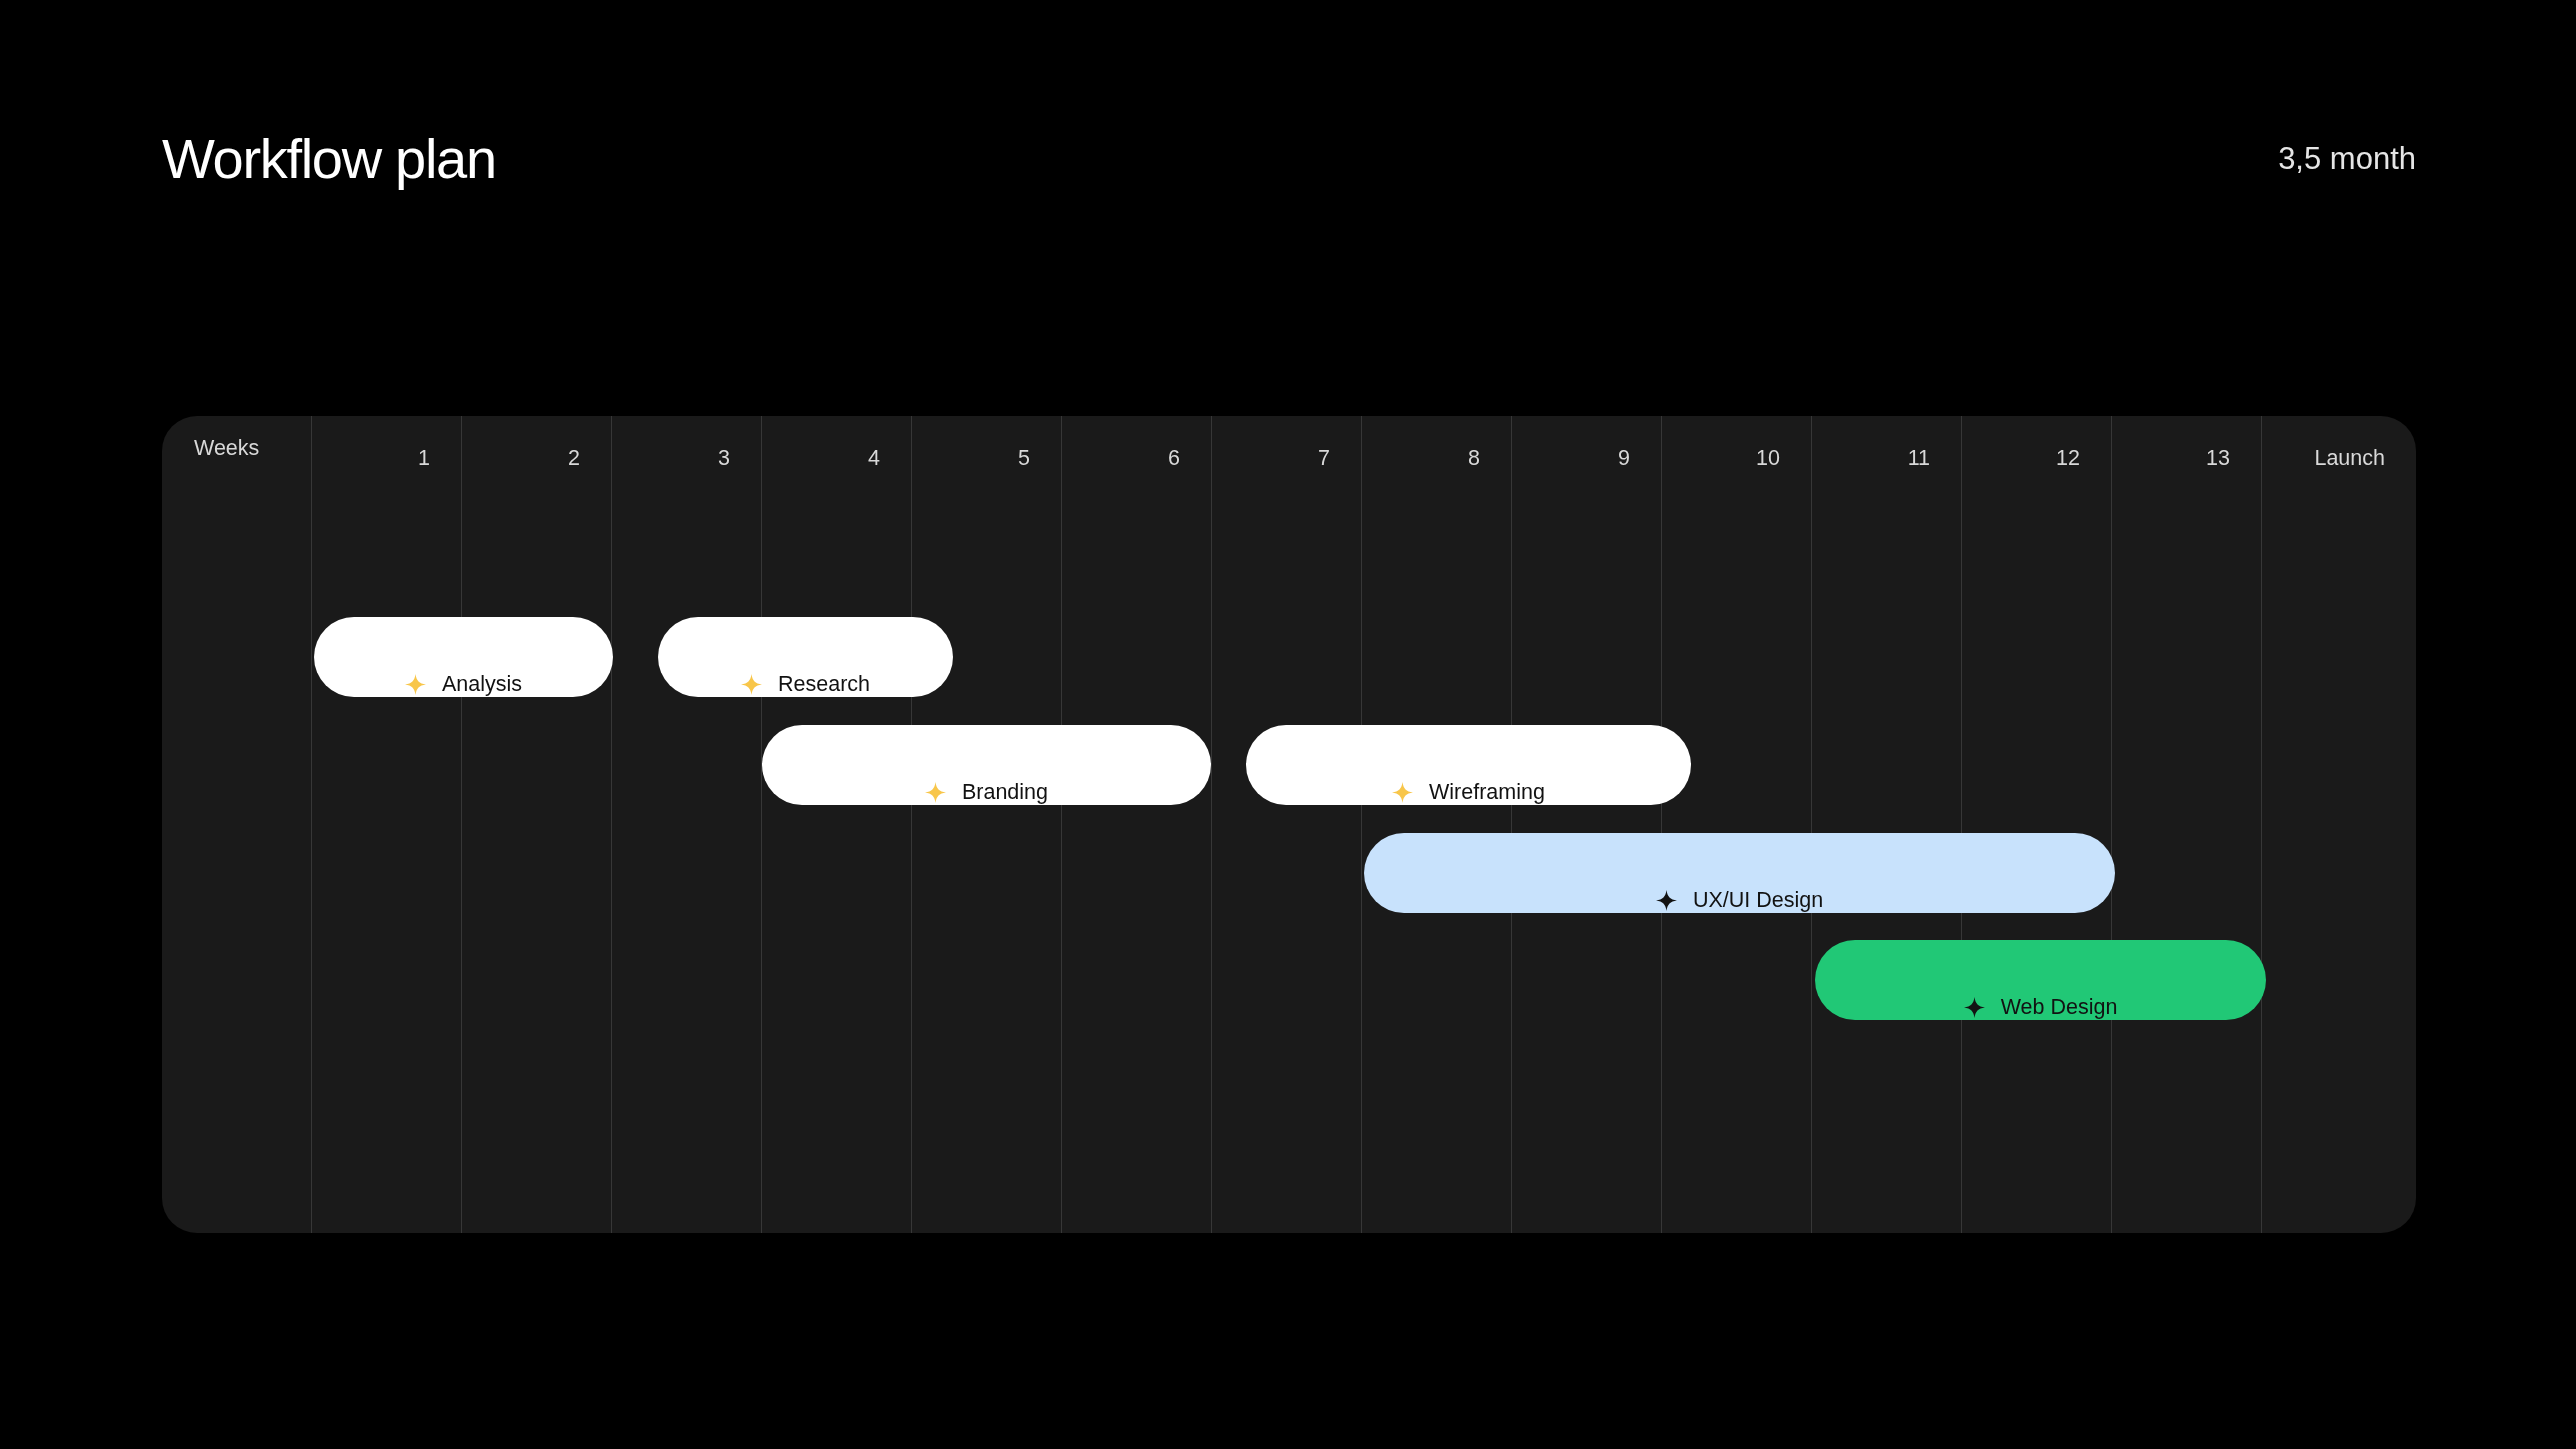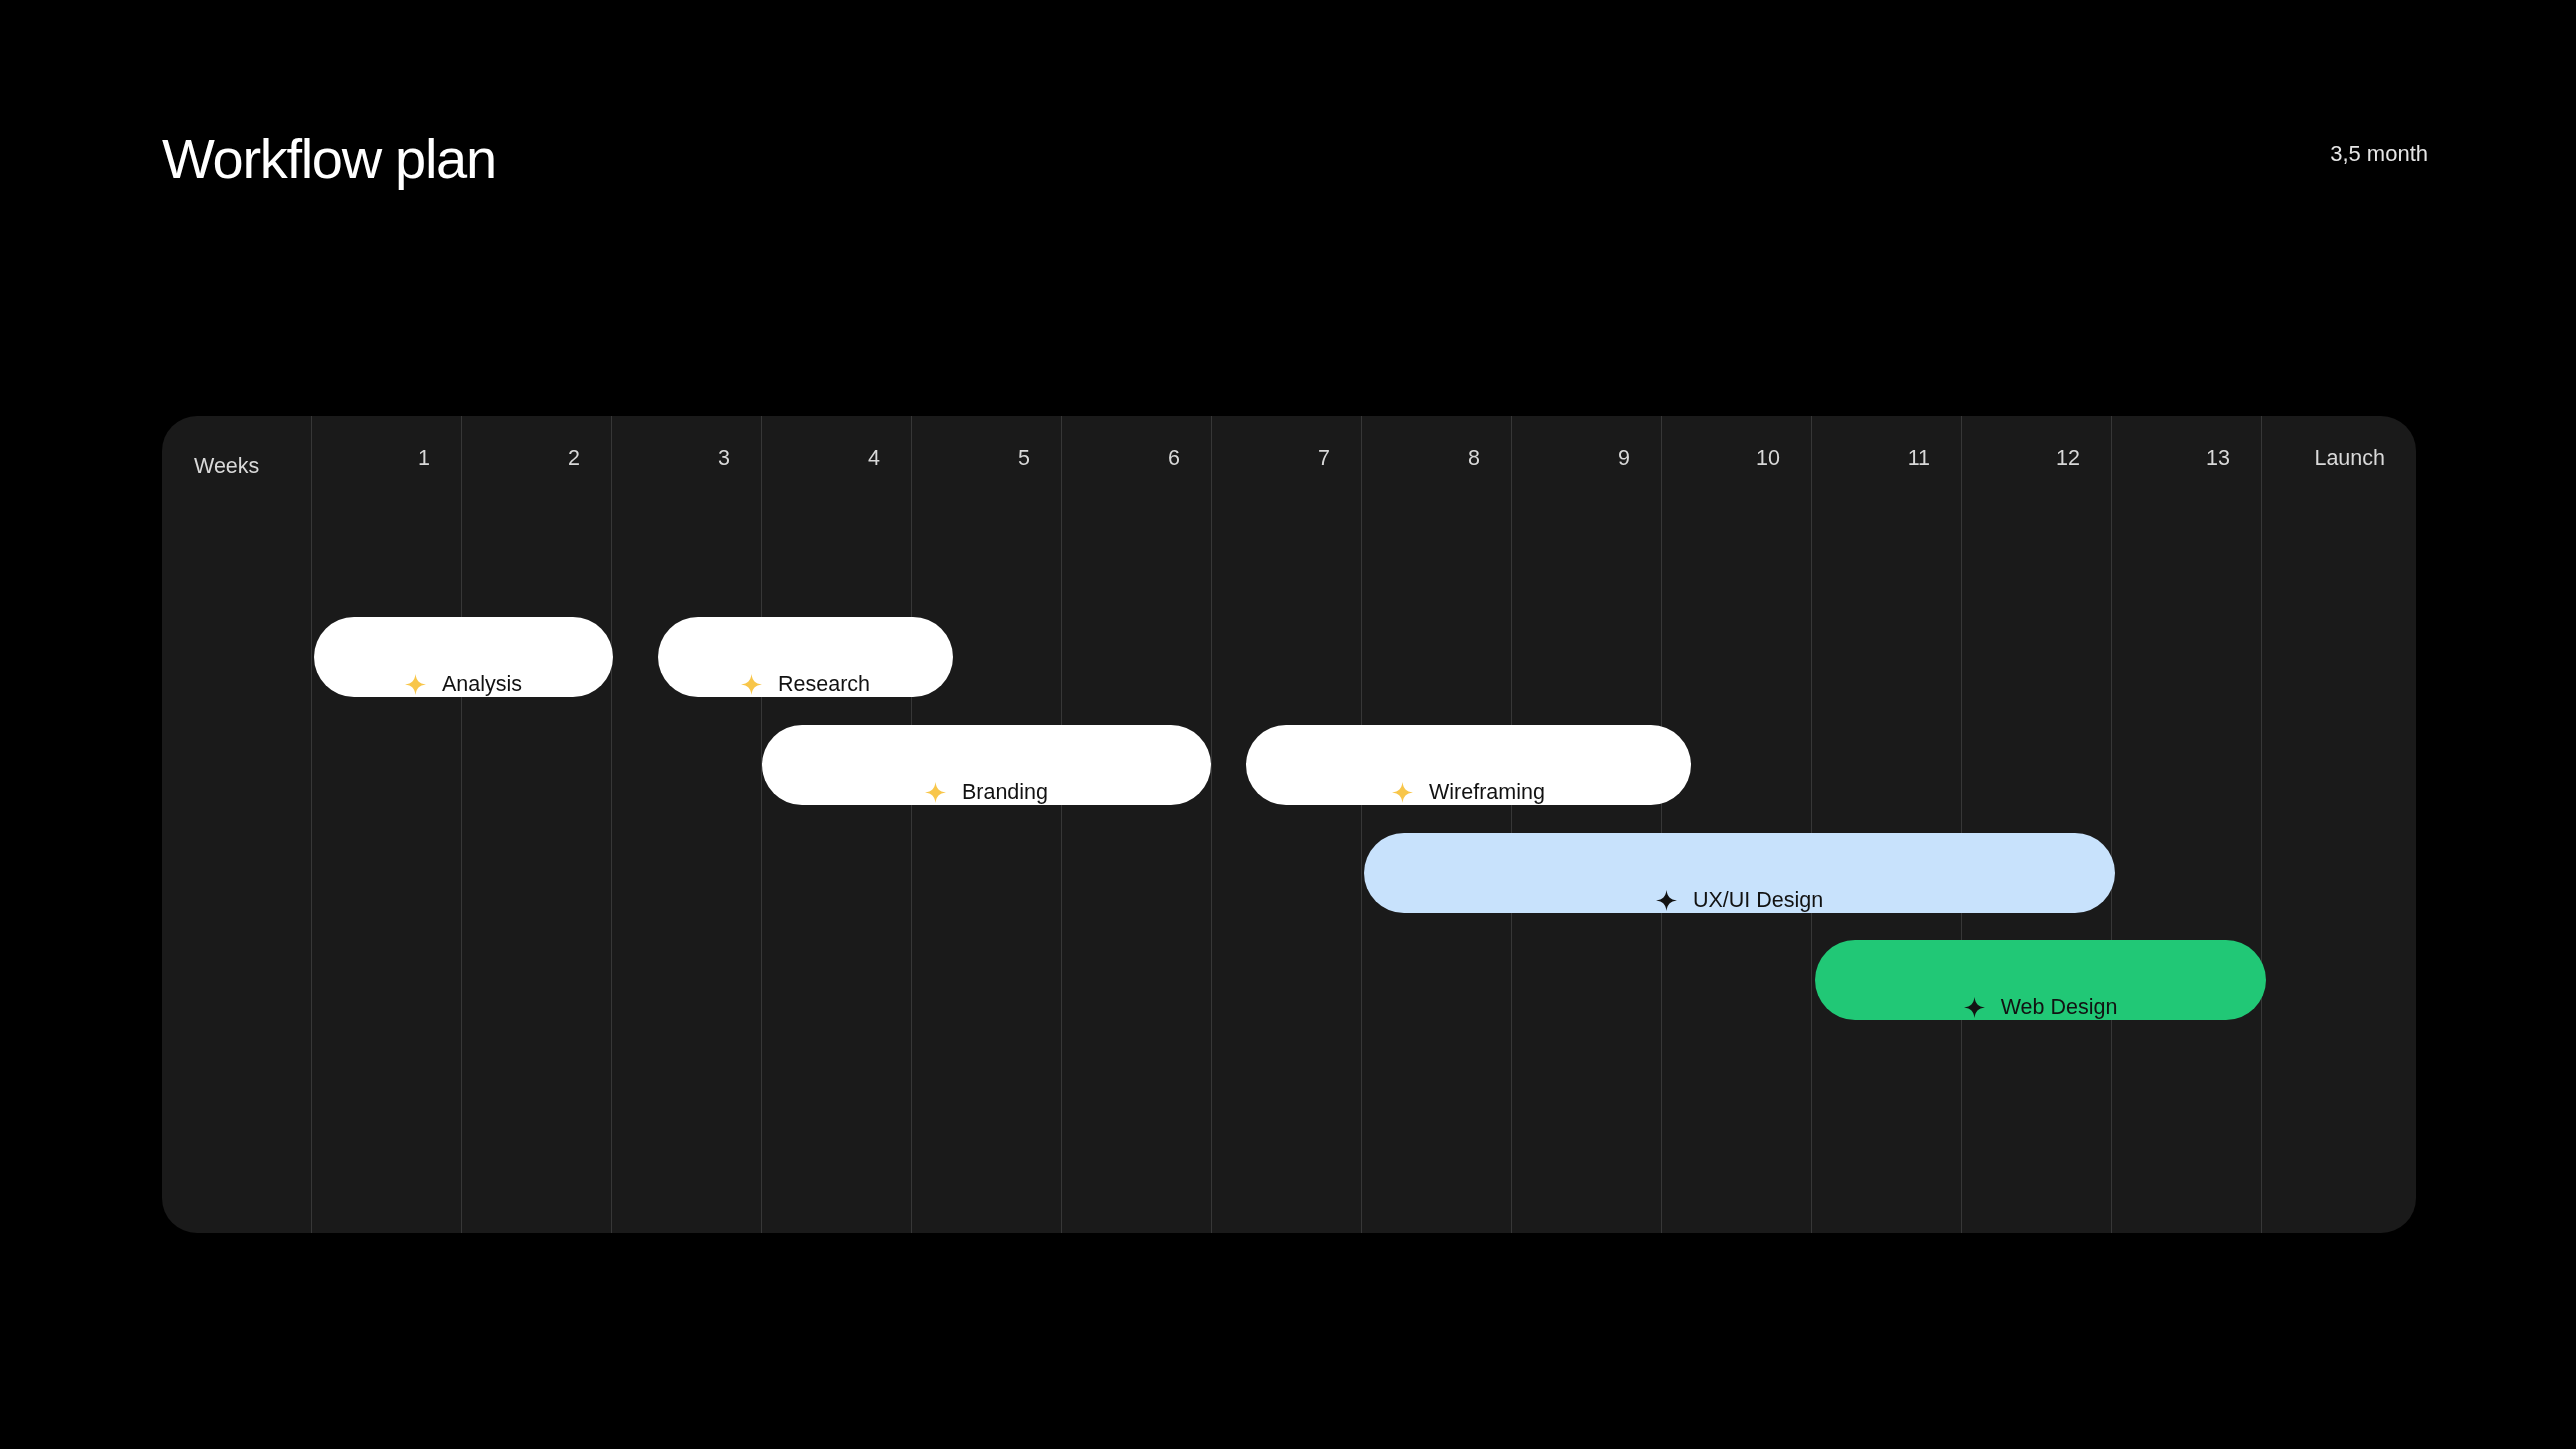--- a/index.html
+++ b/index.html
@@ -15,35 +15,35 @@
     font-family:"Liberation Sans","DejaVu Sans",sans-serif;
     overflow:hidden; position:relative;
   }
   .slide{position:absolute;inset:0;}
   .title{
     position:absolute; left:162px; top:131px;
     font-size:56px; line-height:1; font-weight:500;
     letter-spacing:-1.3px; color:var(--title-text); white-space:nowrap;
   }
   .duration{
-    position:absolute; right:148px; top:143px;
-    font-size:22px; line-height:1; color:var(--duration-text); white-space:nowrap;
+    position:absolute; right:160px; top:143px;
+    font-size:31px; line-height:1; color:var(--duration-text); white-space:nowrap;
   }
   .panel{
     position:absolute; left:162px; top:416px; width:2254px; height:817px;
     background:var(--panel-bg); border-radius:35px; overflow:hidden;
   }
   .grid{position:absolute; inset:0; display:flex;}
   .col{
     flex:0 0 150px; height:100%;
     border-left:1.3px solid var(--gridline);
     font-size:21.5px; color:var(--header-text);
     text-align:right; padding:30px 31px 0 0;
   }
-  .col-weeks{flex:0 0 149px; border-left:none; text-align:left; padding:38px 0 0 32px;}
+  .col-weeks{flex:0 0 149px; border-left:none; text-align:left; padding:20px 0 0 32px;}
   .col-launch{flex:1 1 auto; }
   .task-layer{position:absolute; inset:0;}
   .task-pill{
     position:absolute; height:80px; border-radius:40px;
     display:flex; align-items:flex-end; justify-content:center; gap:16px;
     font-size:21.5px; color:var(--pill-text); white-space:nowrap;
   }
   .task-pill.white{background:var(--pill-white);}
   .task-pill.blue{background:var(--pill-blue);}
   .task-pill.green{background:var(--pill-green);}

